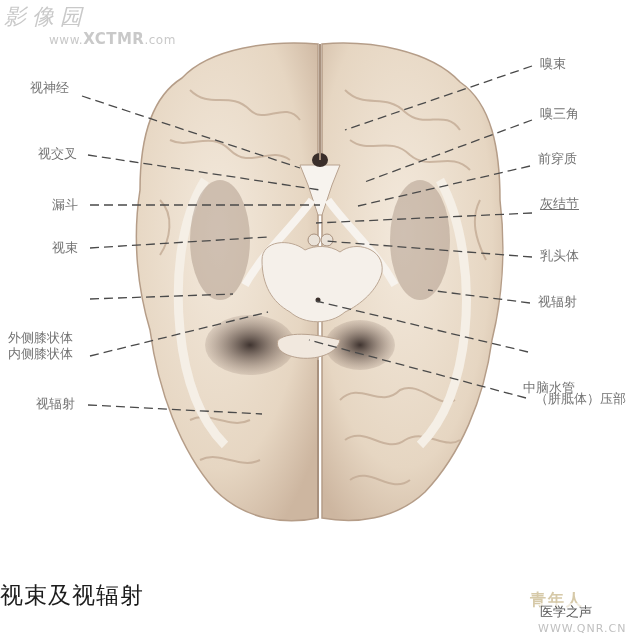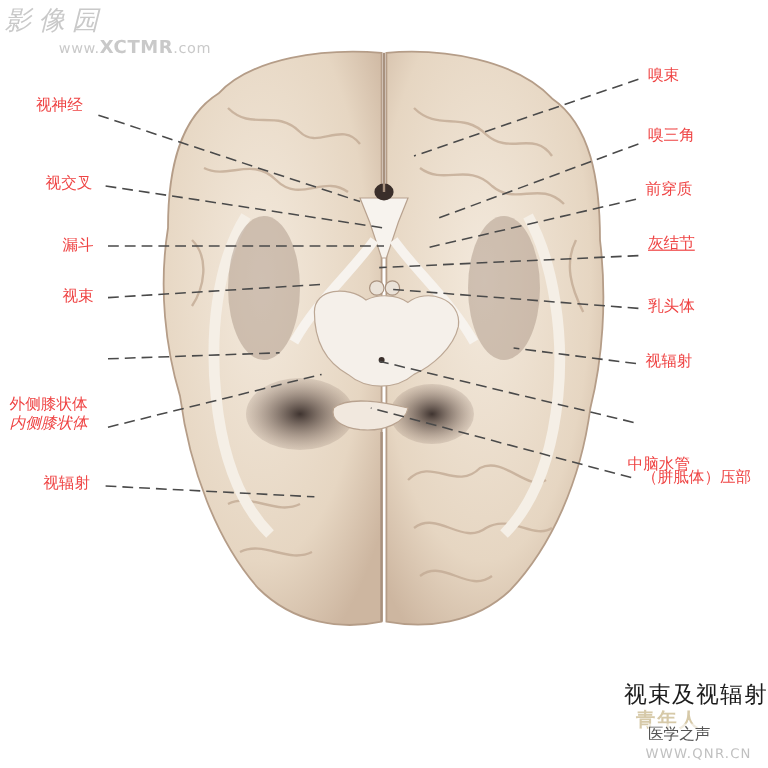--- a/index.html
+++ b/index.html
@@ -1,26 +1,26 @@
 <!DOCTYPE html>
 <html><head>
 <meta charset="utf-8">
 <style>
   html, body { margin:0; padding:0; background:#ffffff; }
   body { width:640px; height:640px; position:relative; overflow:hidden;
          font-family:"DejaVu Sans", "Liberation Sans", sans-serif; }
   .stage { position:absolute; left:0; top:0; width:628px; height:640px; }
   svg.art { position:absolute; left:0; top:0; }
-  .label { position:absolute; font-size:13px; color:#ef4444; white-space:nowrap; line-height:16px; }
+  .label { position:absolute; font-size:13px; color:#737373; white-space:nowrap; line-height:16px; }
   .wm1 { position:absolute; left:4px; top:2px; font-family:"DejaVu Serif", serif; font-size:22px;
          color:#c9c9c9; letter-spacing:6px; font-style:italic; }
   .wm2 { position:absolute; left:4px; top:30px; font-size:12px; color:#c9c9c9; letter-spacing:0.5px;margin-left:45px; }
   .wm2 b { font-size:15px; font-weight:bold; }
-  .title { position:absolute; left:0; width:640px; top:566px; text-align:right;
-           font-size:19px; color:#1c1c1c; letter-spacing:1px; }
+  .title { position:absolute; left:0; width:640px; top:580px; text-align:left;
+           font-size:23px; color:#1c1c1c; letter-spacing:1px; }
   .wm3 { position:absolute; left:530px; top:590px; font-size:16px; color:#d6c9a8; font-weight:bold; letter-spacing:2px; }
   .wm4 { position:absolute; left:540px; top:603px; font-size:13px; color:#555; background:rgba(255,255,255,0.6); }
   .wm5 { position:absolute; left:538px; top:622px; font-size:11px; color:#c0c0c0; letter-spacing:1px; }
 </style>
 </head>
 <body>
 
 <div class="stage">
 
   <div class="wm1">影像园</div>
@@ -93,26 +93,26 @@
         <line x1="530" y1="166" x2="358" y2="206"></line>
         <line x1="532" y1="213" x2="316" y2="223"></line>
         <line x1="532" y1="257" x2="325" y2="241"></line>
         <line x1="530" y1="303" x2="428" y2="290"></line>
         <line x1="528" y1="352" x2="316" y2="301"></line>
         <line x1="526" y1="398" x2="309" y2="340"></line>
       </g>
   </svg>
 
   <div id="labels-left">
-      <div class="label" style="left: 30px; top: 80px; font-family: Liberation Serif, serif;">视神经</div>
+      <div class="label" style="left: 30px; top: 80px;">视神经</div>
       <div class="label" style="left: 38px; top: 146px;">视交叉</div>
       <div class="label" style="left: 52px; top: 197px;">漏斗</div>
       <div class="label" style="left: 52px; top: 240px;">视束</div>
       <div class="label" style="left: 8px; top: 290px; margin-top: 40px;">外侧膝状体</div>
-      <div class="label" style="left: 8px; top: 346px; font-style: italic;">内侧膝状体</div>
+      <div class="label" style="left: 8px; top: 346px;">内侧膝状体</div>
       <div class="label" style="left: 36px; top: 396px;">视辐射</div>
     </div>
   <div id="labels-right">
       <div class="label" style="left: 540px; top: 56px;">嗅束</div>
       <div class="label" style="left: 540px; top: 106px;">嗅三角</div>
       <div class="label" style="left: 538px; top: 151px;">前穿质</div>
       <div class="label" style="left: 540px; top: 196px; text-decoration: underline;">灰结节</div>
       <div class="label" style="left: 540px; top: 248px;">乳头体</div>
       <div class="label" style="left: 538px; top: 294px;">视辐射</div>
       <div class="label" style="left: 523px; top: 344px; margin-top: 36px;">中脑水管</div>

